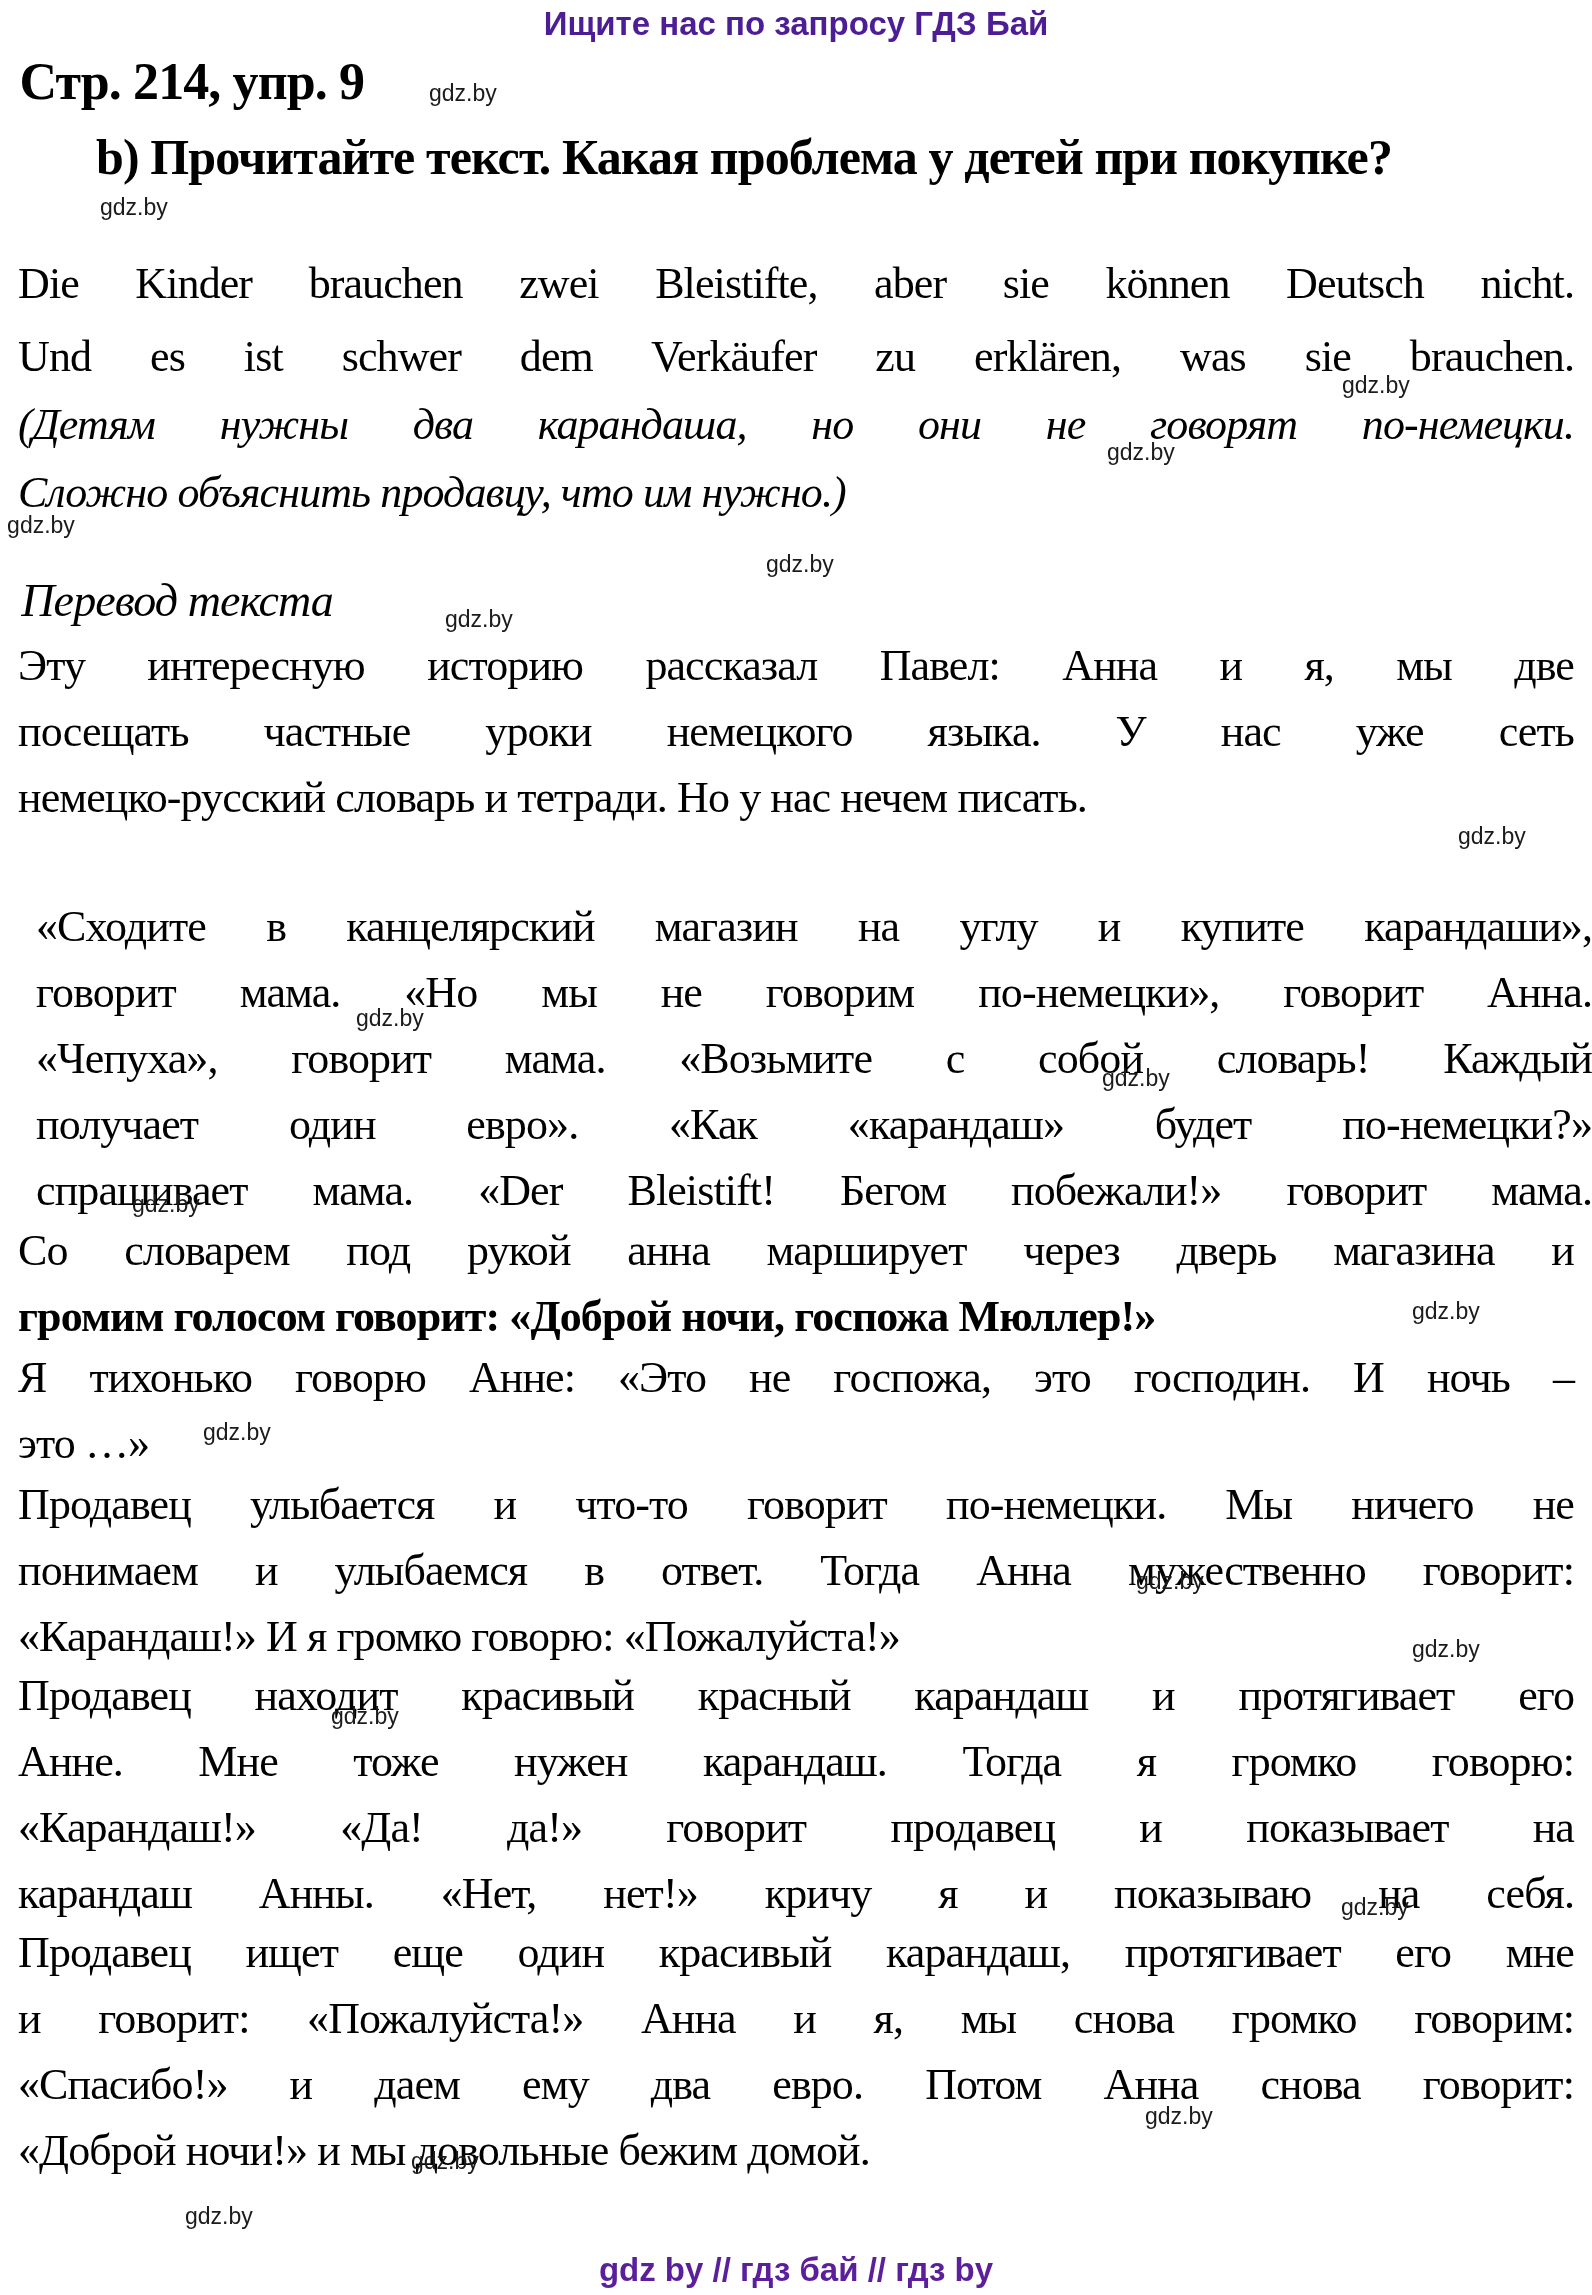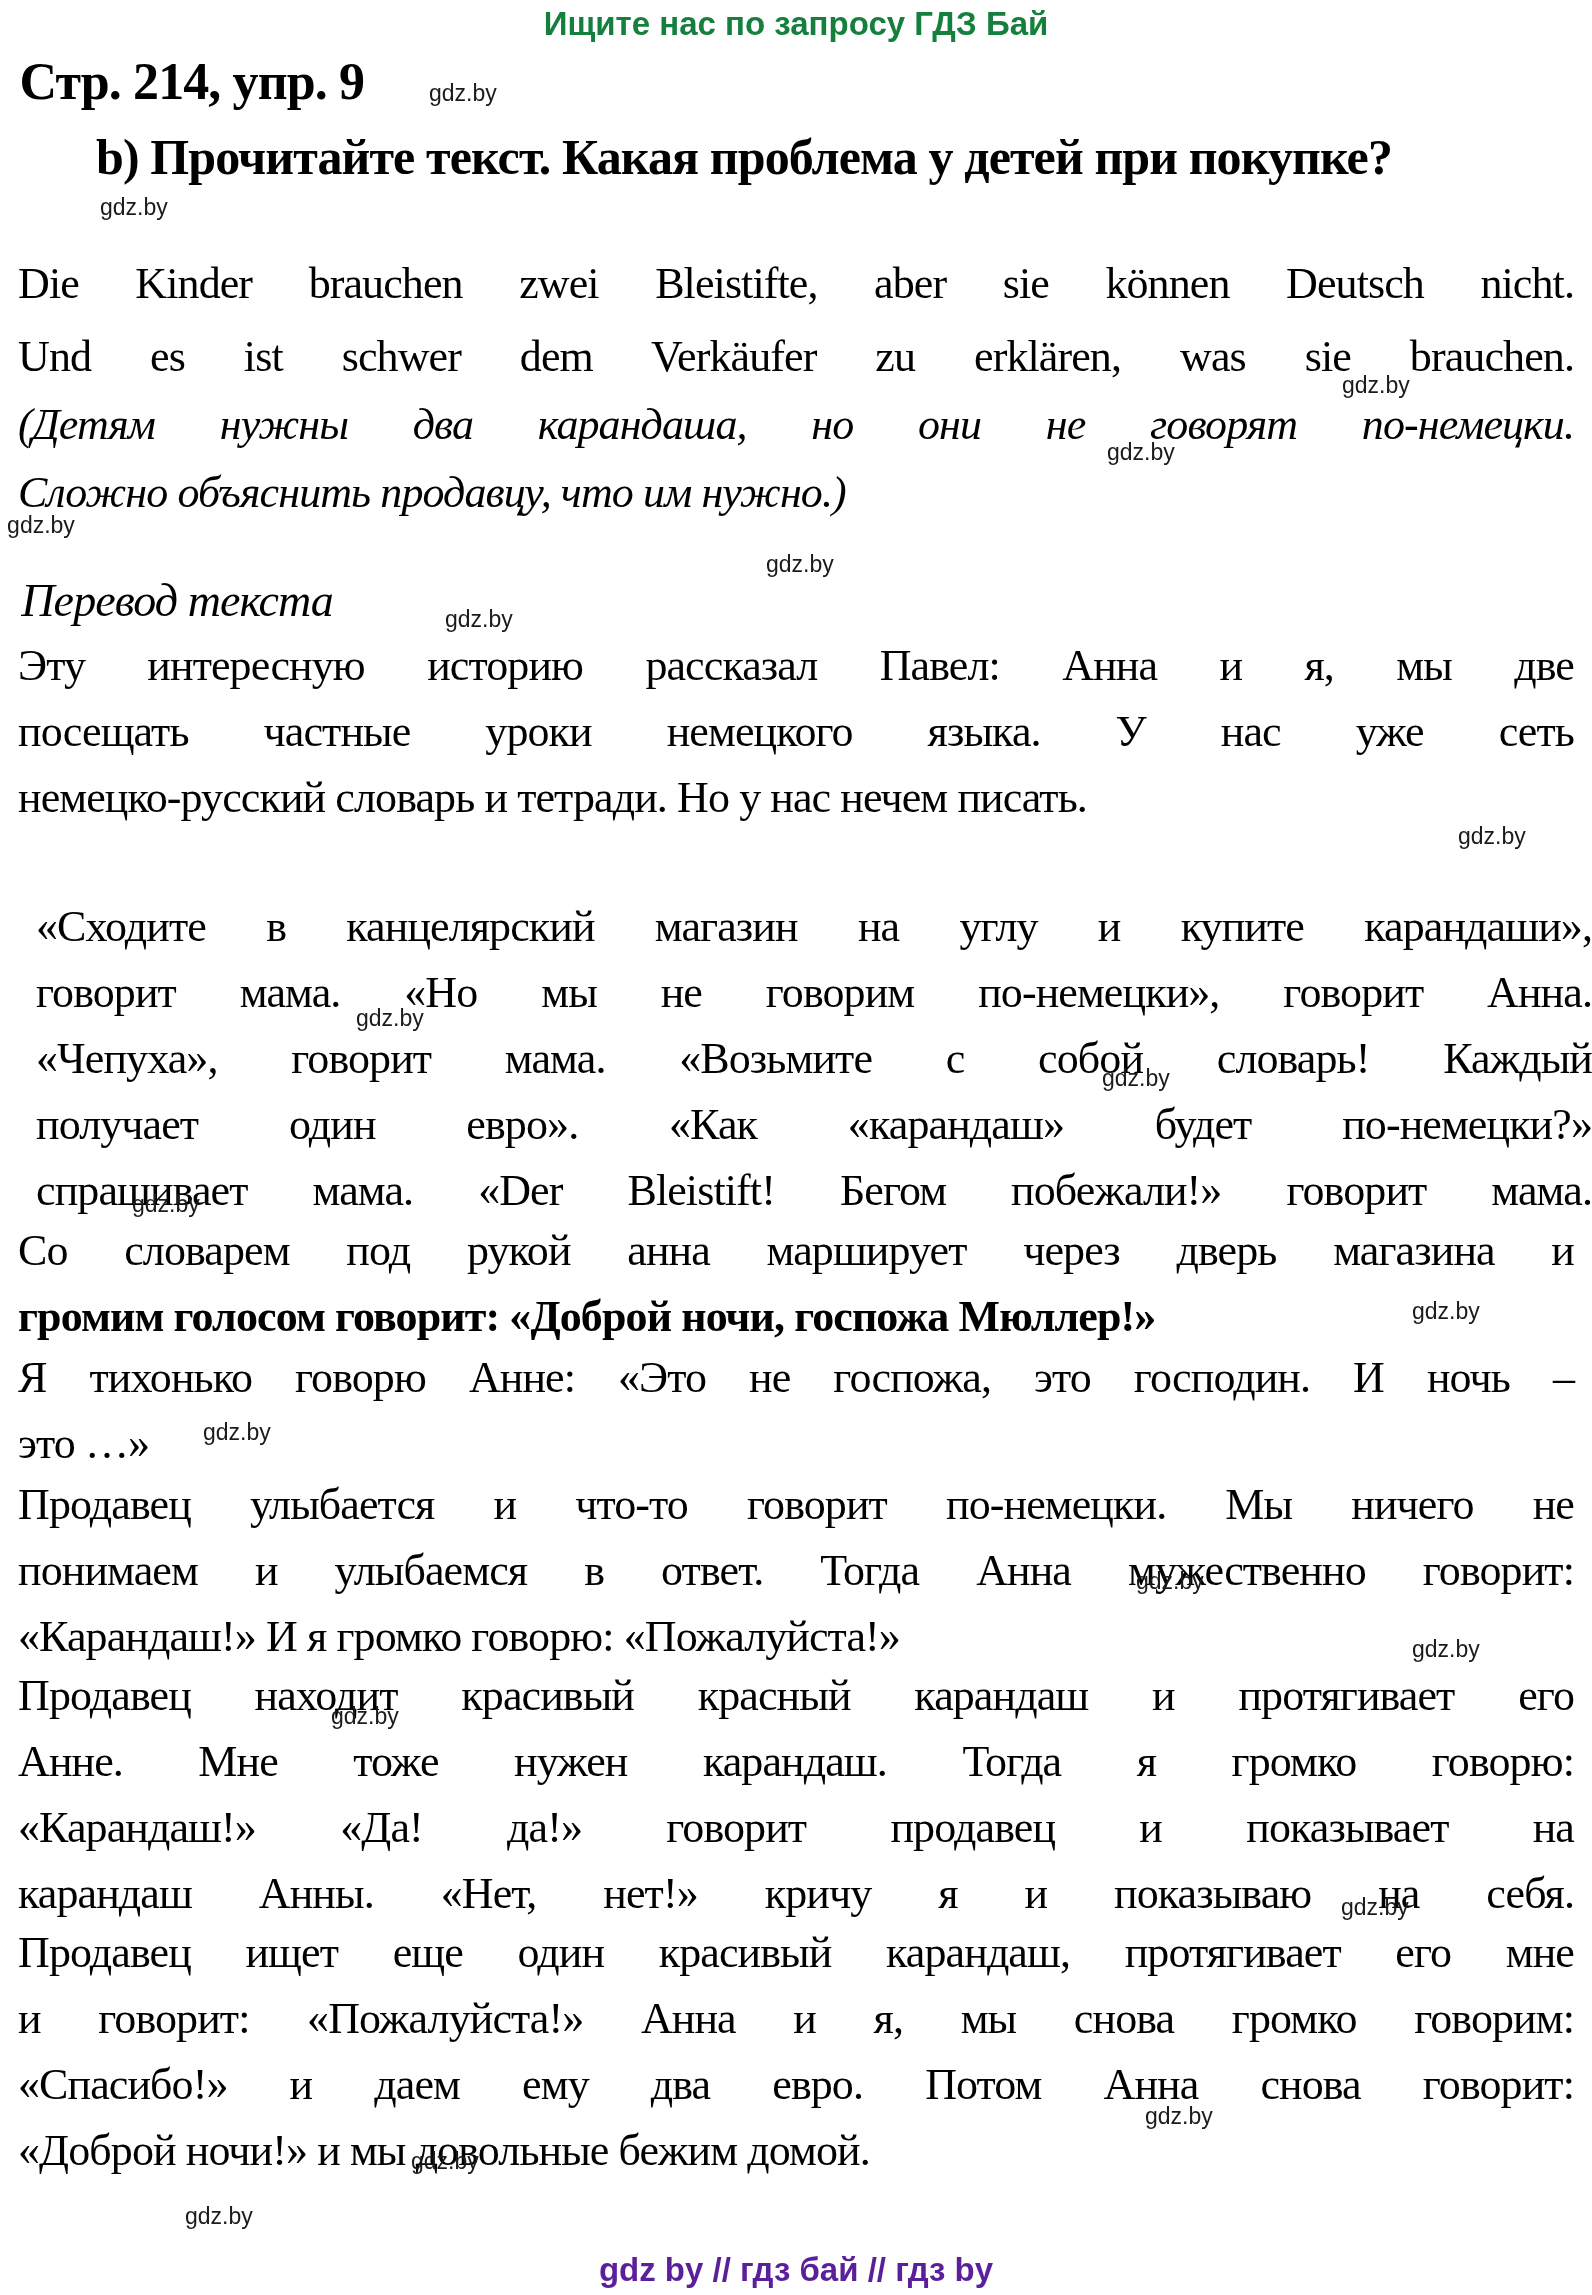--- a/index.html
+++ b/index.html
@@ -44,21 +44,21 @@
     position:absolute; top:2251px; left:0; width:100%;
     text-align:center;
     font-family:"Liberation Sans", sans-serif;
     font-size:33px; font-weight:600;
   }
 </style>
 </head>
 <body>
 
 <div class="page" style="background: rgb(255, 255, 255);">
-  <div class="banner-top" style="color: #15803d;">Ищите нас по запросу ГДЗ Бай</div>
+  <div class="banner-top" style="color: #4c1d95;">Ищите нас по запросу ГДЗ Бай</div>
   <div class="doc-title">Стр. 214, упр. 9</div>
   <div class="doc-subtitle">b) Прочитайте текст. Какая проблема у детей при покупке?</div>
   <div class="translation-heading">Перевод текста</div>
   <div id="blocks-root">
       <div class="text-block" style="top: 247px;">
         <div class="line j" style="line-height: 73px;">Die Kinder brauchen zwei Bleistifte, aber sie können Deutsch nicht.</div>
         <div class="line j" style="line-height: 73px;">Und es ist schwer dem Verkäufer zu erklären, was sie brauchen.</div>
       </div>
       <div class="text-block italic" style="top: 391px;">
         <div class="line j" style="line-height: 68px;">(Детям нужны два карандаша, но они не говорят по-немецки.</div>

